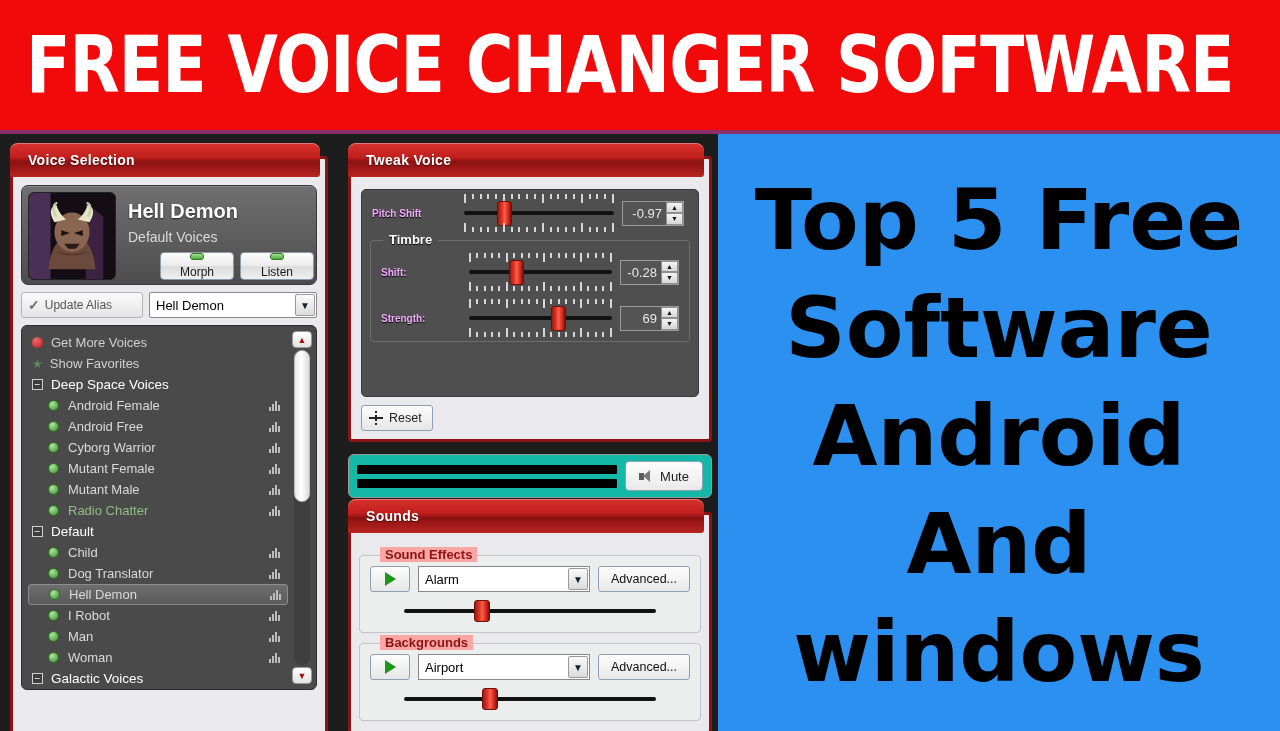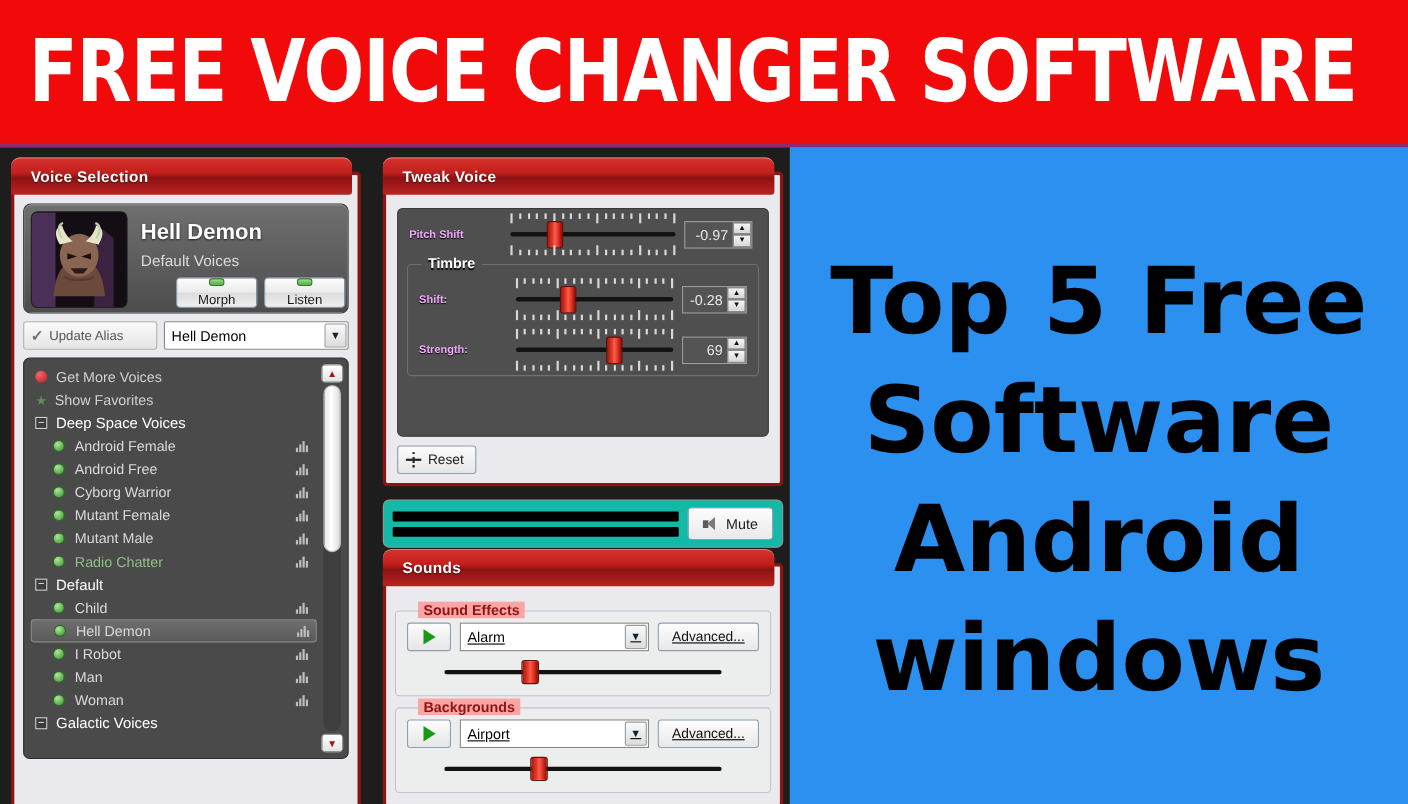--- a/index.html
+++ b/index.html
@@ -300,21 +300,21 @@
 
   .snd-body { position: absolute; left: 8px; top: 30px; right: 8px; bottom: 4px; }
   .snd-fs {
     position: relative; border: 1px solid #c3c3c8; border-radius: 4px;
     margin-top: 10px; padding: 10px 10px 8px 10px; background: #eceded;
   }
   .snd-legend {
     position: absolute; top: -9px; left: 20px; background: #fca5a5;
     color: #8e1313; font-size: 13px; font-weight: 700; padding: 0 5px;
   }
-  .snd-row { display: flex; align-items: center; gap: 8px; text-decoration: underline; }
+  .snd-row { display: flex; align-items: center; gap: 8px; }
   .play-btn {
     width: 40px; height: 26px;
     background: linear-gradient(to bottom, #fdfdfd, #e6e6e6);
     border: 1px solid #8ea0b5; border-radius: 3px;
     display: flex; align-items: center; justify-content: center;
   }
   .play-tri { width: 0; height: 0; border-left: 11px solid #189a18;
     border-top: 7px solid transparent; border-bottom: 7px solid transparent; }
   .snd-select {
     flex: 1; height: 26px; background: #fff; border: 1px solid #888;
@@ -343,20 +343,21 @@
 
   <div class="banner">
     <div class="banner-text">FREE VOICE CHANGER SOFTWARE</div>
   </div>
   <div class="banner-underline"></div>
 
   <div class="right-col">
     <div class="right-line">Top 5 Free</div>
     <div class="right-line">Software</div>
     <div class="right-line">Android</div>
+    <div class="right-line">And</div>
     <div class="right-line">windows</div>
   </div>
 
   <div class="app">
 
     <div class="panel" id="voice-panel">
       <div class="panel-title">Voice Selection</div>
 
       <div class="vs-body">
 
@@ -490,20 +491,30 @@
           <div class="vl-row vl-item">
             <span class="vl-bullet"></span>
             <span>Child</span>
             <span class="bars-icon">
                 <i></i>
                 <i></i>
                 <i></i>
                 <i></i>
               </span>
           </div>
+          <div class="vl-row vl-item">
+            <span class="vl-bullet"></span>
+            <span>Dog Translator</span>
+            <span class="bars-icon">
+                <i></i>
+                <i></i>
+                <i></i>
+                <i></i>
+              </span>
+          </div>
           <div class="vl-row vl-item sel">
             <span class="vl-bullet"></span>
             <span>Hell Demon</span>
             <span class="bars-icon">
                 <i></i>
                 <i></i>
                 <i></i>
                 <i></i>
               </span>
           </div>

